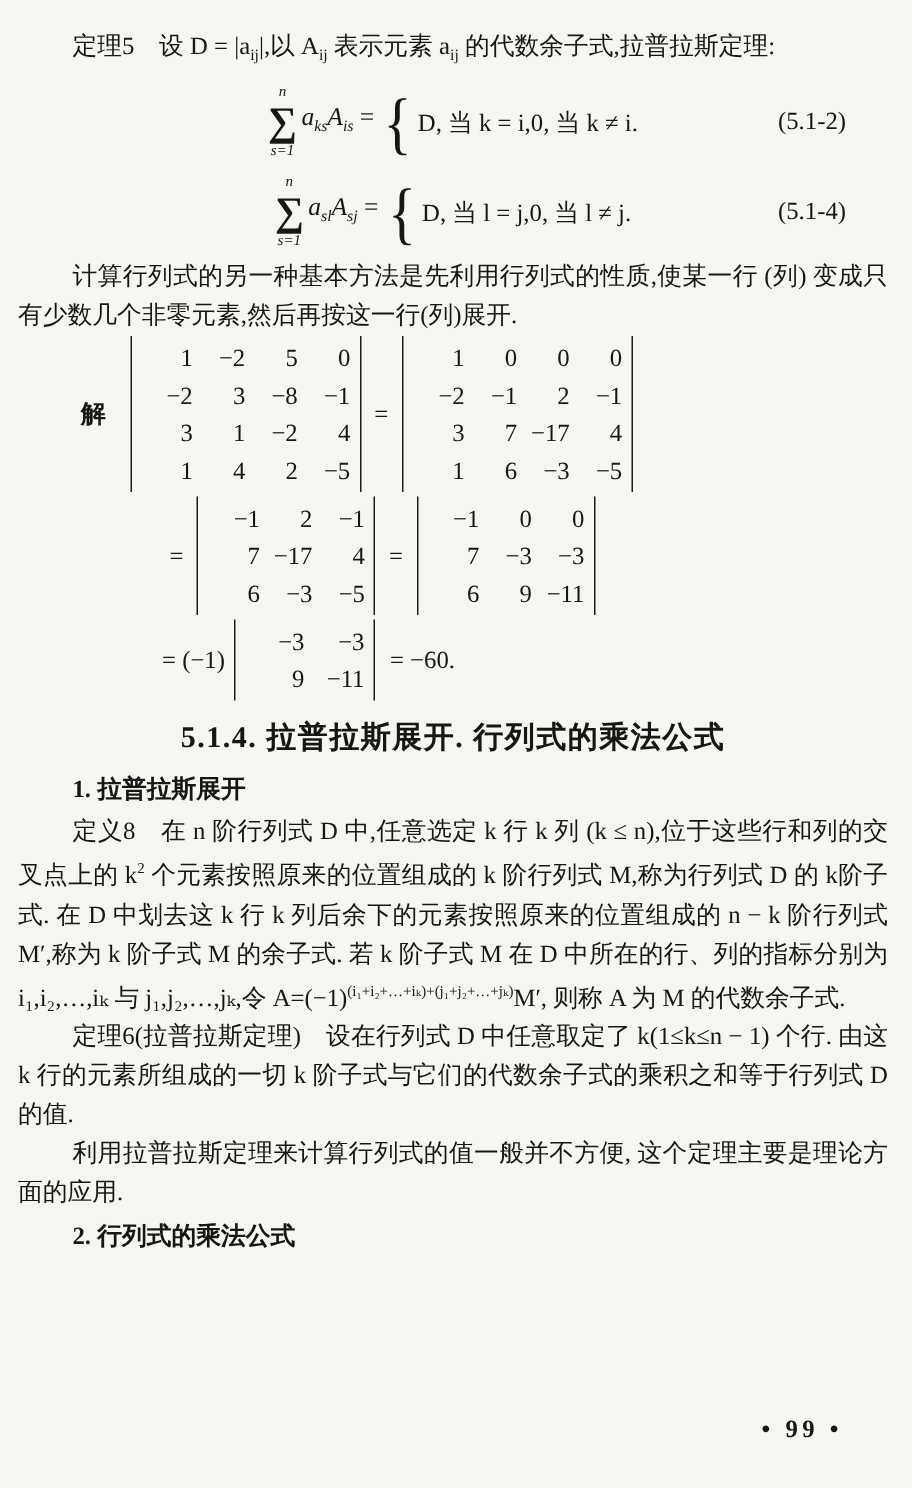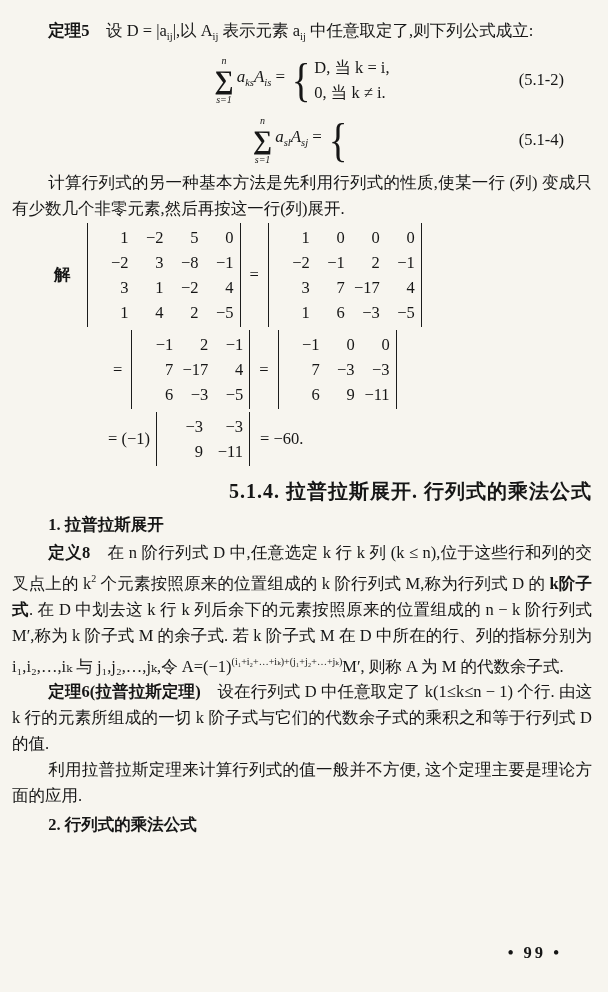--- a/index.html
+++ b/index.html
@@ -9,58 +9,58 @@
     box-sizing:border-box;
     background:#f7f5ef;
     color:#161616;
     font-family:"Liberation Serif","DejaVu Serif","DejaVu Sans",serif;
     font-size:16.5px;
     line-height:26px;
     padding:18px 16px 0 12px;
     overflow:hidden;
   }
   p{margin:0;text-align:justify;text-indent:2.2em;}
-  .b{font-weight:700;}
+  .b{font-weight:400;}
   .it{font-style:italic;}
   sub{font-size:10.5px;}
   sup{font-size:10px;}
   
   .eqrow{position:relative;display:flex;justify-content:center;align-items:center;height:60px;}
   .sum{display:inline-flex;flex-direction:column;align-items:center;line-height:1;margin-right:3px;}
   .sum .lim{font-size:10px;font-style:italic;line-height:1;}
   .sum .sigma{font-size:27px;line-height:1;margin:1px 0;font-weight:700;}
   .expr{font-size:17px;}
   .brace{font-size:46px;font-weight:400;line-height:0.9;margin:0 2px 0 5px;transform:scaleX(.85);}
-  .cases{display:inline-flex;flex-direction:column;align-items:flex-start;line-height:25px;font-size:16.5px;}
+  .cases{display:inline-flex;flex-direction:row;align-items:flex-start;line-height:25px;font-size:16.5px;}
   .eqnum{position:absolute;right:28px;top:50%;transform:translateY(-50%);}
   
   .sol{margin:1px 0 4px 0;}
   .sline{display:flex;align-items:center;}
   .l1{margin-left:42px;}
   .l2{margin-left:96px;margin-top:3px;}
   .l3{margin-left:96px;margin-top:3px;}
   .lead{margin-right:12px;font-weight:700;}
   .det{display:inline-block;border-left:1.7px solid #1c1c1c;border-right:1.7px solid #1c1c1c;padding:2px 6px;margin:0 4px;}
   .mrow{display:flex;}
   .mcell{display:inline-block;width:35px;text-align:right;line-height:25px;}
   .det2 .mcell{width:40px;}
   .eqsign{margin:0 5px;}
   .pref{margin-right:2px;white-space:pre;}
   .res{margin-left:6px;white-space:pre;}
   
-  .h-section{font-size:20px;font-weight:700;margin:12px 0 8px 0;text-indent:0;letter-spacing:1px;text-align:right;}
+  .h-section{font-size:20px;font-weight:700;margin:12px 0 8px 0;text-indent:0;letter-spacing:1px;text-align:center;}
   .h-sub{font-weight:700;margin:3px 0 2px 0;font-family:Liberation Serif, serif;}
   .pagenum{position:absolute;right:46px;bottom:26px;font-weight:700;letter-spacing:3px;font-family:Liberation Serif, serif;}
 </style>
 </head>
 <body>
 
 <div class="page">
 
-  <p><span class="b">定理5</span><span>　设 D = |a</span><sub>ij</sub><span>|,以 A</span><sub>ij</sub><span> 表示元素 a</span><sub>ij</sub><span> 中任意取定了,则下列公式成立:</span></p>
+  <p><span class="b">定理5</span><span>　设 D = |a</span><sub>ij</sub><span>|,以 A</span><sub>ij</sub><span> 表示元素 a</span><sub>ij</sub><span> 的代数余子式,拉普拉斯定理:</span></p>
 
   <div class="eqrow">
     <span class="sum">
       <span class="lim">n</span>
       <span class="sigma">∑</span>
       <span class="lim">s=1</span>
     </span>
     <span class="expr"><span class="it">a</span><sub class="it">ks</sub><span class="it">A</span><sub class="it">is</sub><span> = </span></span>
     <span class="brace">{</span>
     <span class="cases">
@@ -71,20 +71,24 @@
   </div>
 
   <div class="eqrow">
     <span class="sum">
       <span class="lim">n</span>
       <span class="sigma">∑</span>
       <span class="lim">s=1</span>
     </span>
     <span class="expr"><span class="it">a</span><sub class="it">sl</sub><span class="it">A</span><sub class="it">sj</sub><span> = </span></span>
     <span class="brace">{</span>
+    <span class="cases">
+      <span class="cline">D,  当 l = j,</span>
+      <span class="cline">0,  当 l ≠ j.</span>
+    </span>
     <span class="eqnum">(5.1-4)</span>
   </div>
 
   <p><span>计算行列式的另一种基本方法是先利用行列式的性质,使某一行 (列) 变成只有少数几个非零元素,然后再按这一行(列)展开.</span></p>
 
   <div class="sol">
     <div class="sline l1">
       <span class="lead">解</span>
       <span class="det">
           <div class="mrow">

